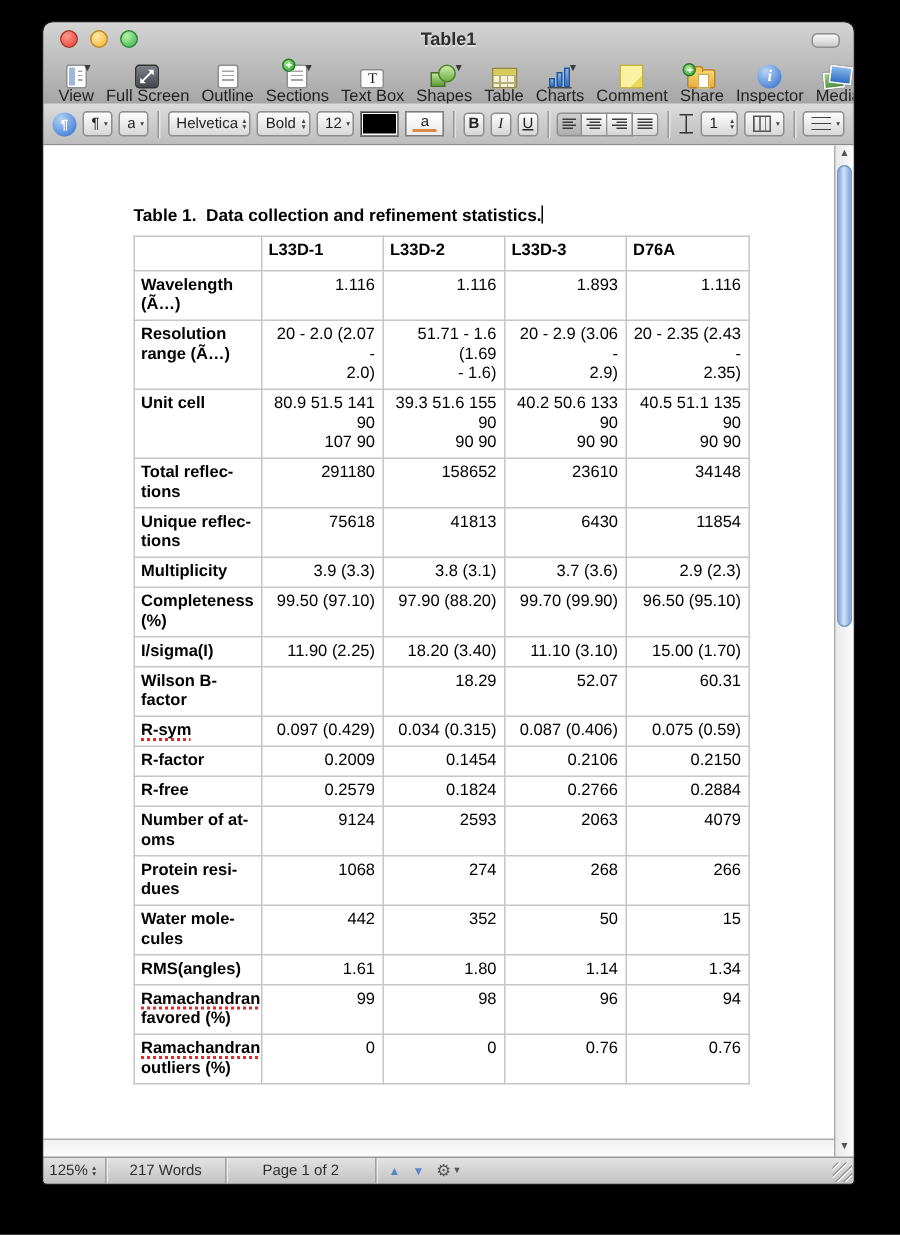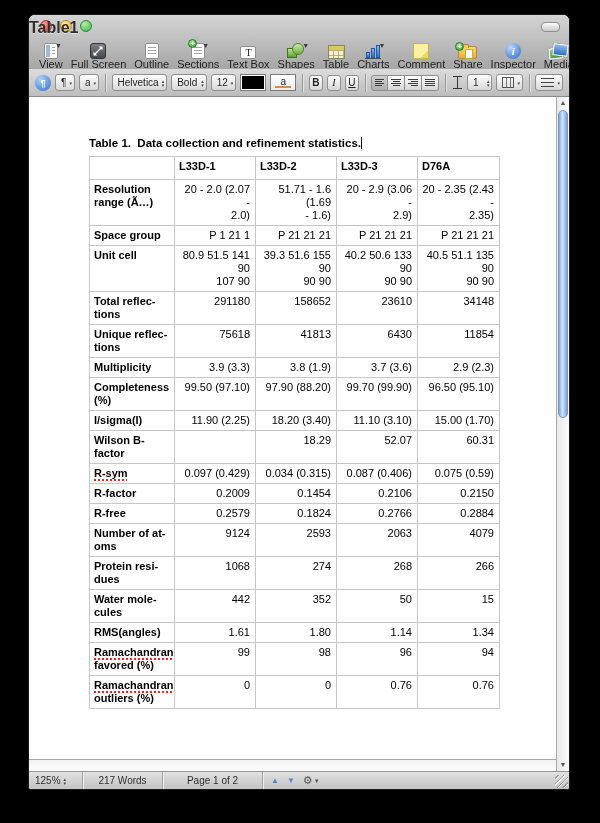--- a/index.html
+++ b/index.html
@@ -3,22 +3,22 @@
 <meta charset="utf-8">
 <style>
   html,body{margin:0;padding:0;background:#000;width:600px;height:823px;
     font-family:"Liberation Sans","DejaVu Sans",sans-serif;-webkit-font-smoothing:antialiased;}
   .window{position:absolute;left:28px;top:14px;width:542px;height:776px;
     border-radius:7px 7px 3px 3px;overflow:hidden;background:#fff;border:1px solid #1c1c1c;box-sizing:border-box;}
   
   .chrome-top{position:absolute;left:0;top:0;right:0;height:54px;
     background:linear-gradient(#d4d4d4,#a6a6a6);border-bottom:1px solid #6e6e6e;}
   .titlebar{position:absolute;left:0;top:0;right:0;height:22px;}
-  .title-text{position:absolute;left:0;right:0;top:4px;text-align:left;
-    font-size:16px;font-weight:bold;color:#2e2e2e;text-shadow:0 1px 0 rgba(255,255,255,.5);}
+  .title-text{position:absolute;left:0;right:0;top:4px;text-align:center;
+    font-size:12px;font-weight:bold;color:#2e2e2e;text-shadow:0 1px 0 rgba(255,255,255,.5);}
   .tl{position:absolute;top:5px;width:12px;height:12px;border-radius:50%;box-sizing:border-box;}
   .tl.close{left:11px;background:radial-gradient(circle at 35% 30%,#ff9a8e,#e43c30);border:1px solid #b2352c;}
   .tl.min{left:31px;background:radial-gradient(circle at 35% 30%,#ffe9a8,#f6b027);border:1px solid #c18b22;}
   .tl.zoomb{left:51px;background:radial-gradient(circle at 35% 30%,#b9f0a8,#35b148;);border:1px solid #2c8b38;background:radial-gradient(circle at 35% 30%,#b9f0a8,#35b148);}
   .pill{position:absolute;right:9px;top:7px;width:17px;height:8px;border-radius:4px;
     background:linear-gradient(#fbfbfb,#c9c9c9);border:1px solid #8f8f8f;}
   .toolbar{position:absolute;left:6px;right:4px;top:22px;height:32px;display:flex;align-items:flex-end;}
   .tbtn{display:flex;flex-direction:column;align-items:center;justify-content:flex-end;height:32px;padding:0 4px;position:relative;}
   .tlabel{font-size:11px;color:#232323;margin-top:1px;line-height:9px;white-space:nowrap;}
   .ticon{height:18px;display:flex;align-items:flex-end;justify-content:center;position:relative;}
@@ -112,21 +112,21 @@
   .sbarrow.up{top:0;}
   .sbarrow.down{bottom:0;}
   .vthumb{position:absolute;left:1px;right:1px;top:13px;height:308px;border-radius:6px;
     background:linear-gradient(to right,#7fa9e2,#d2e4f8 45%,#7fa9e2 95%);border:1px solid #7895c4;box-sizing:border-box;}
   .hscroll{position:absolute;left:0;right:13px;bottom:0;height:12px;background:linear-gradient(#f2f2f2,#fdfdfd);border-top:1px solid #ababab;box-sizing:border-box;}
   
   .statusbar{position:absolute;left:0;right:0;bottom:0;height:18px;
     background:linear-gradient(#e2e2e2,#c3c3c3);border-top:1px solid #989898;
     display:flex;align-items:center;font-size:10px;color:#2e2e2e;box-sizing:border-box;}
   .sseg{height:100%;display:flex;align-items:center;border-right:1px solid #a2a2a2;box-shadow:1px 0 0 #eee;padding:0 6px;box-sizing:border-box;}
-  .zoomseg{width:54px;justify-content:flex-start;}
+  .zoomseg{width:42px;justify-content:flex-end;}
   .wordseg{width:80px;justify-content:center;}
   .pageseg{width:100px;justify-content:center;}
   .navtri{font-size:8px;color:#5d83cc;margin-left:8px;}
   .gear{font-size:11px;color:#555;margin-left:8px;}
   .gearcaret{font-size:6px;color:#555;margin-left:1px;}
   .grip{position:absolute;right:1px;bottom:1px;width:13px;height:13px;
     background:repeating-linear-gradient(135deg,transparent 0 2px,#9a9a9a 2px 3px,#f2f2f2 3px 4px);}
 </style>
 </head>
 <body>
@@ -367,38 +367,38 @@
               <tr>
                 <th></th>
                 <th>L33D-1</th>
                 <th>L33D-2</th>
                 <th>L33D-3</th>
                 <th>D76A</th>
               </tr>
             </thead>
           <tbody>
               <tr>
+                <td class="rowlabel"><span>Wavelength</span><br><span>(Ã…)</span></td>
+                <td class="val">1.116</td>
+                <td class="val">1.116</td>
+                <td class="val">1.893</td>
+                <td class="val">1.116</td>
+              </tr>
+              <tr>
                 <td class="rowlabel"><span>Resolution</span><br><span>range (Ã…)</span></td>
                 <td class="val">20  - 2.0 (2.07 -
 2.0)</td>
                 <td class="val">51.71  - 1.6 (1.69
 - 1.6)</td>
                 <td class="val">20  - 2.9 (3.06 -
 2.9)</td>
                 <td class="val">20  - 2.35 (2.43 -
 2.35)</td>
               </tr>
               <tr>
-                <td class="rowlabel"><span>Space group</span></td>
-                <td class="val">P 1 21 1</td>
-                <td class="val">P 21 21 21</td>
-                <td class="val">P 21 21 21</td>
-                <td class="val">P 21 21 21</td>
-              </tr>
-              <tr>
                 <td class="rowlabel"><span>Unit cell</span></td>
                 <td class="val">80.9 51.5 141 90
 107 90</td>
                 <td class="val">39.3 51.6 155 90
 90 90</td>
                 <td class="val">40.2 50.6 133 90
 90 90</td>
                 <td class="val">40.5 51.1 135 90
 90 90</td>
               </tr>
@@ -412,21 +412,21 @@
               <tr>
                 <td class="rowlabel"><span>Unique reflec-</span><br><span>tions</span></td>
                 <td class="val">75618</td>
                 <td class="val">41813</td>
                 <td class="val">6430</td>
                 <td class="val">11854</td>
               </tr>
               <tr>
                 <td class="rowlabel"><span>Multiplicity</span></td>
                 <td class="val">3.9 (3.3)</td>
-                <td class="val">3.8 (1.9)</td>
+                <td class="val">3.8 (3.1)</td>
                 <td class="val">3.7 (3.6)</td>
                 <td class="val">2.9 (2.3)</td>
               </tr>
               <tr>
                 <td class="rowlabel"><span>Completeness</span><br><span>(%)</span></td>
                 <td class="val">99.50 (97.10)</td>
                 <td class="val">97.90 (88.20)</td>
                 <td class="val">99.70 (99.90)</td>
                 <td class="val">96.50 (95.10)</td>
               </tr>

